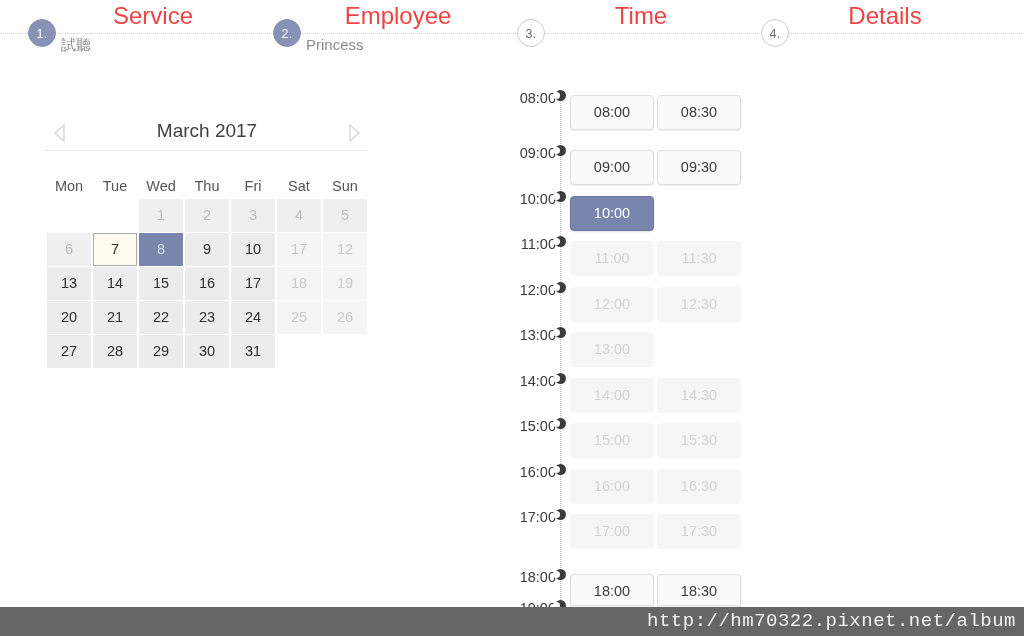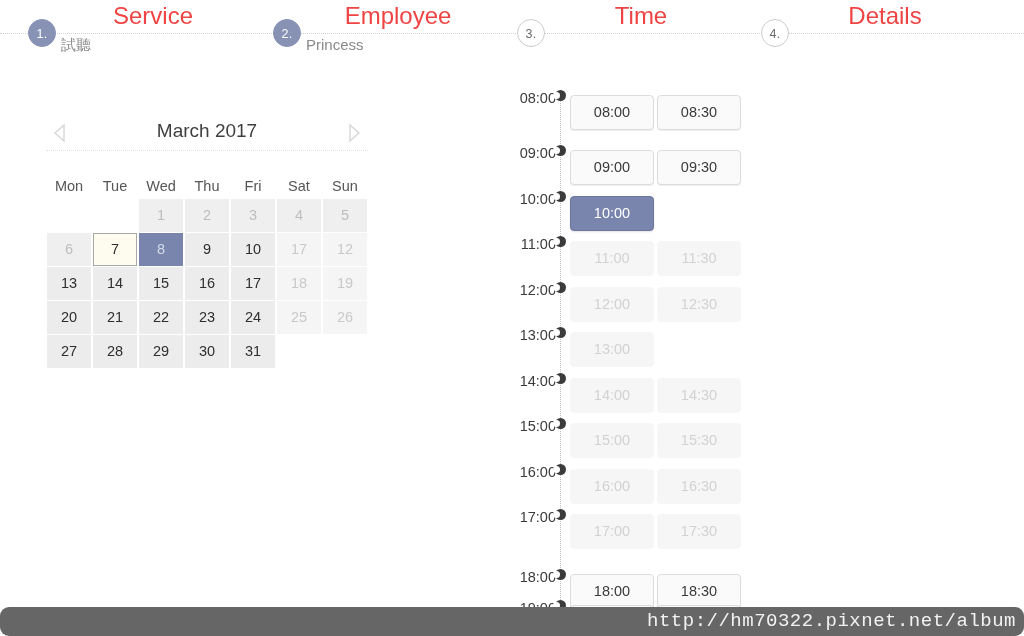--- a/index.html
+++ b/index.html
@@ -240,21 +240,20 @@
   }
 
   
   #watermark-bar {
     position: absolute;
     left: 0;
     bottom: 0;
     width: 1024px;
     height: 29px;
     background: #666666;
-    border-radius: 9px;
   }
   #watermark-text {
     position: absolute;
     right: 8px;
     top: 0;
     line-height: 29px;
     font-family: "Liberation Mono", "DejaVu Sans Mono", monospace;
     font-size: 19px;
     color: #f2f2f2;
     letter-spacing: 0.5px;

